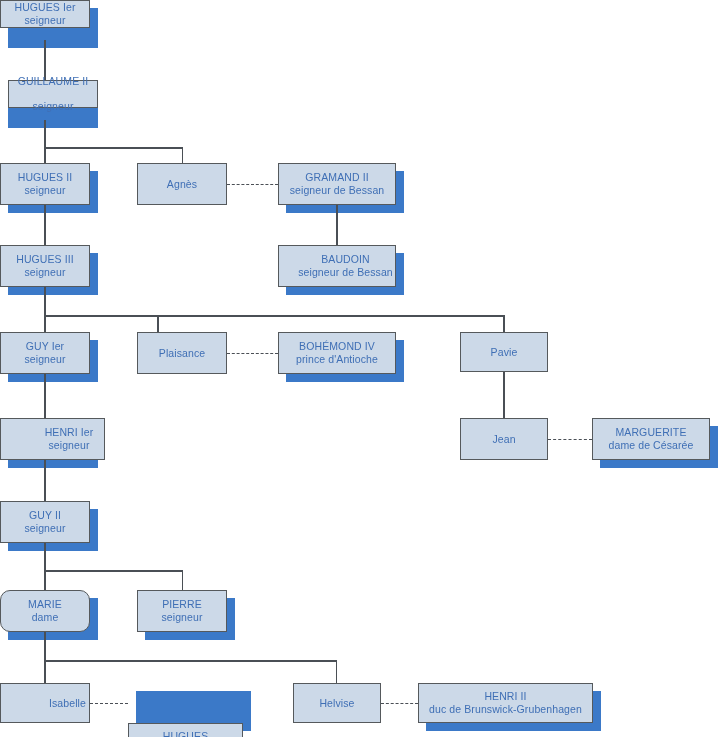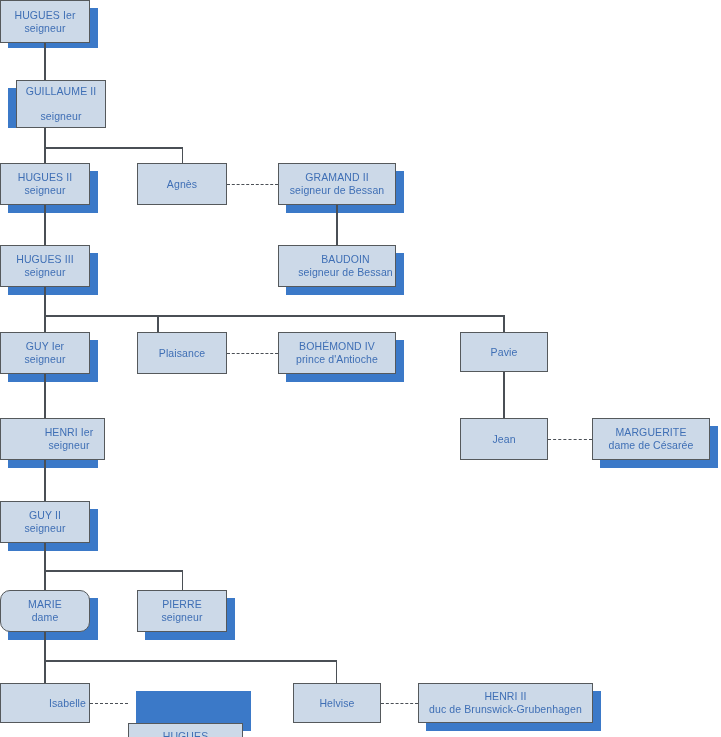--- a/index.html
+++ b/index.html
@@ -99,26 +99,26 @@
   <div id="marriages">
       <div class="dash" style="left: 227px; top: 184px; width: 51px;"></div>
       <div class="dash" style="left: 227px; top: 353px; width: 51px;"></div>
       <div class="dash" style="left: 548px; top: 439px; width: 44px;"></div>
       <div class="dash" style="left: 90px; top: 703px; width: 38px;"></div>
       <div class="dash" style="left: 381px; top: 703px; width: 37px;"></div>
     </div>
 
   <div id="nodes">
       <div class="shadow" style="left: 8px; top: 8px; width: 90px; height: 40px;"></div>
-      <div class="node" style="left: 0px; top: 0px; width: 90px; height: 43px;">
+      <div class="node" style="left: 0px; top: 0px; width: 90px; height: 28px;">
         <span class="l1">HUGUES Ier</span>
         <span class="l2">seigneur</span>
       </div>
       <div class="shadow" style="left: 8px; top: 88px; width: 90px; height: 40px;"></div>
-      <div class="node" style="left: 16px; top: 80px; width: 90px; height: 48px; gap: 12px;">
+      <div class="node" style="left: 8px; top: 80px; width: 90px; height: 28px; gap: 12px;">
         <span class="l1">GUILLAUME II</span>
         <span class="l2">seigneur</span>
       </div>
       <div class="shadow" style="left: 8px; top: 171px; width: 90px; height: 42px;"></div>
       <div class="node" style="left: 0px; top: 163px; width: 90px; height: 42px;">
         <span class="l1">HUGUES II</span>
         <span class="l2">seigneur</span>
       </div>
       <div class="node single" style="left: 137px; top: 163px; width: 90px; height: 42px;">
         <span class="l1">Agnès</span>

